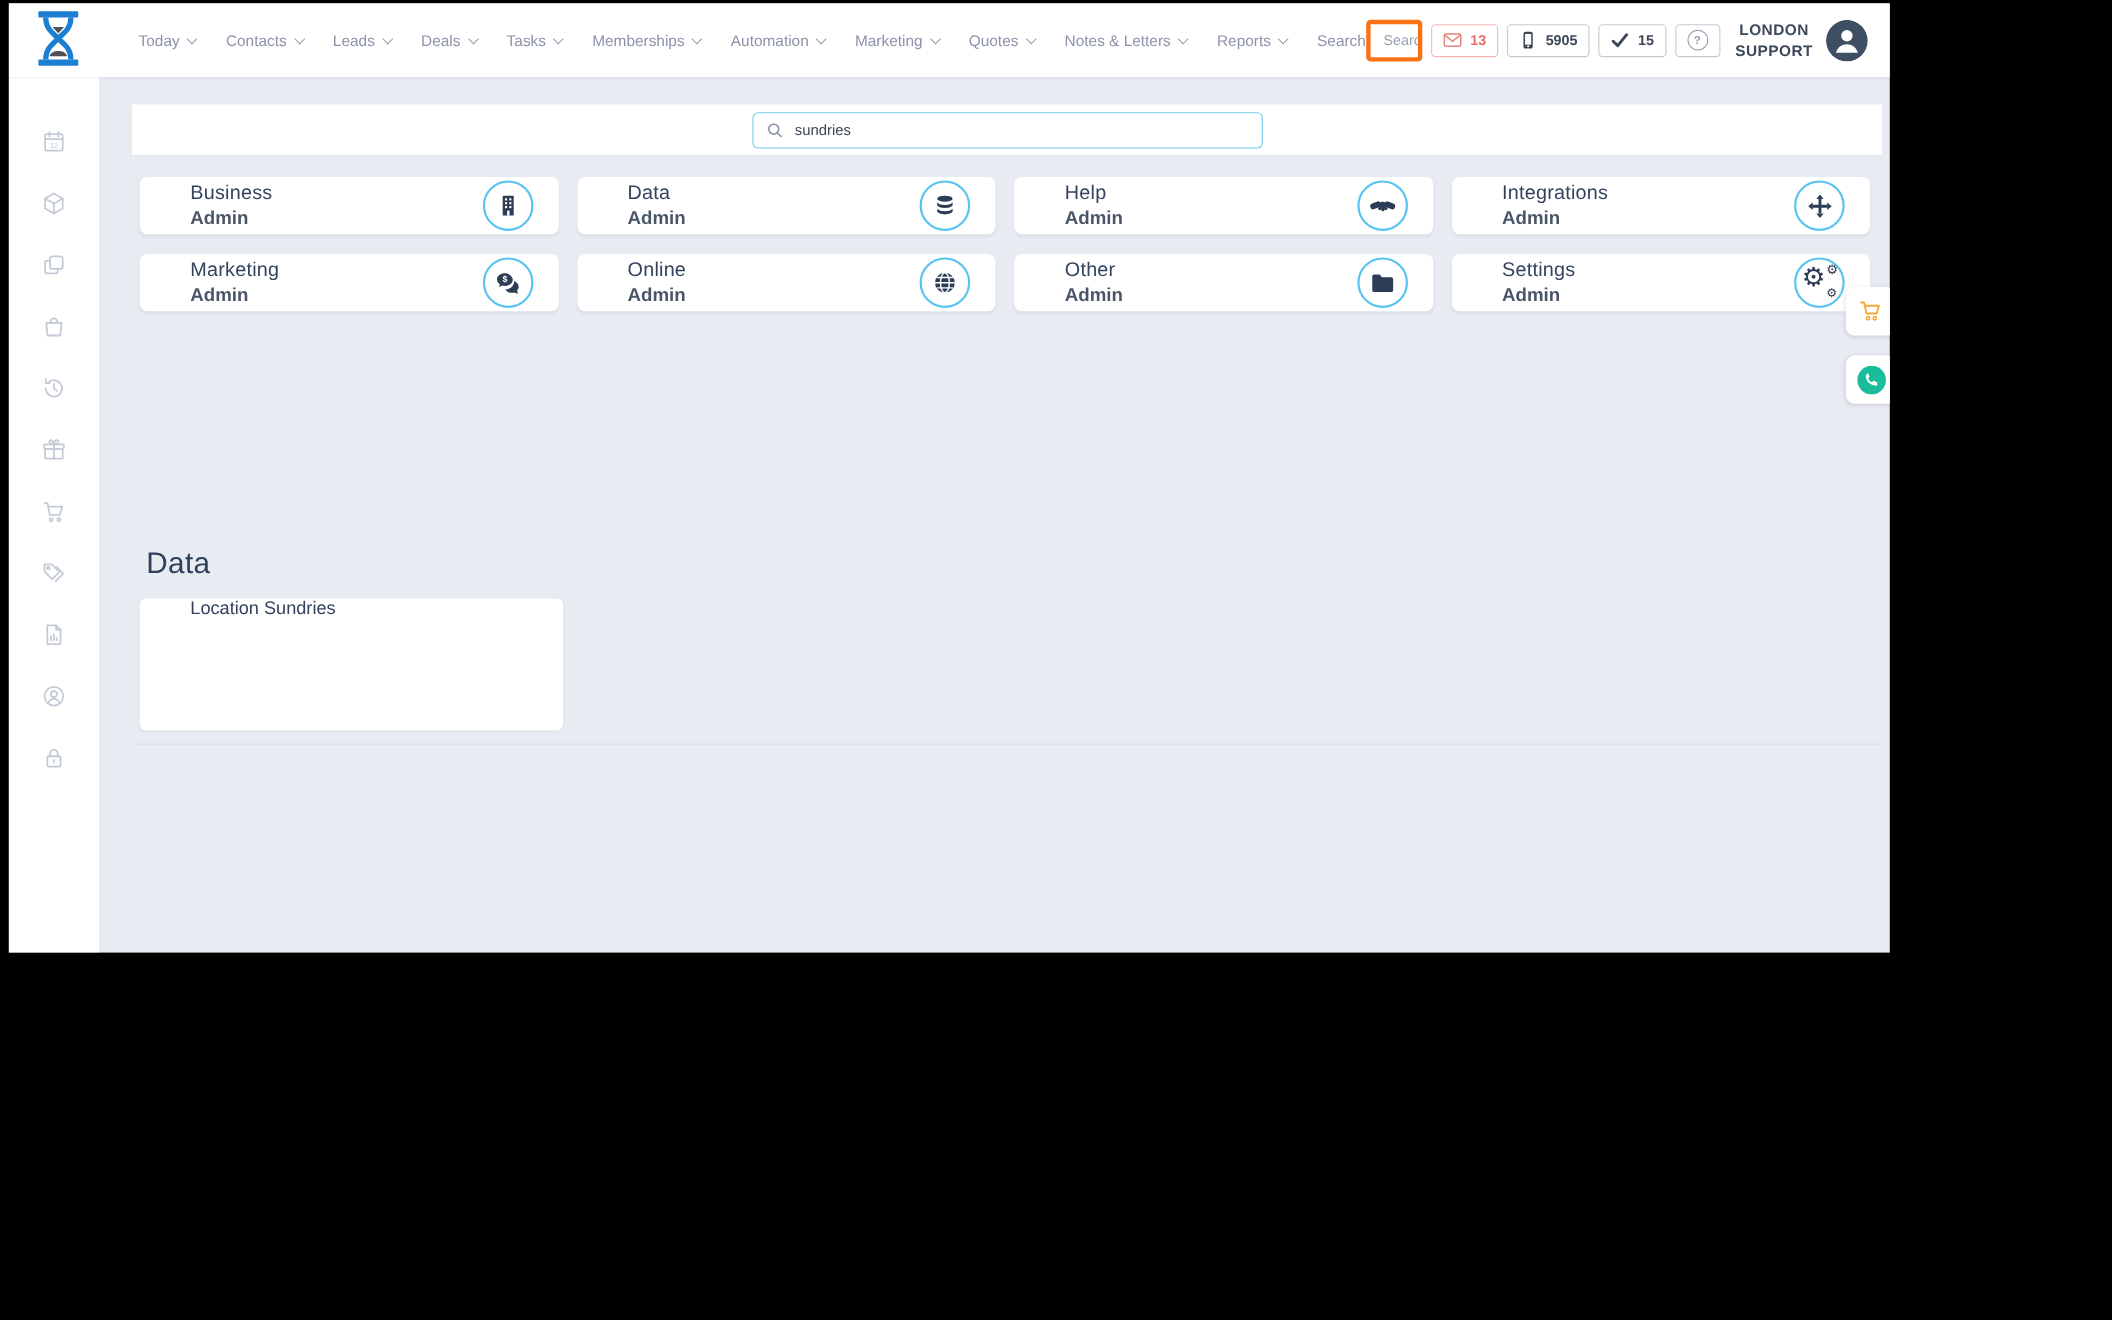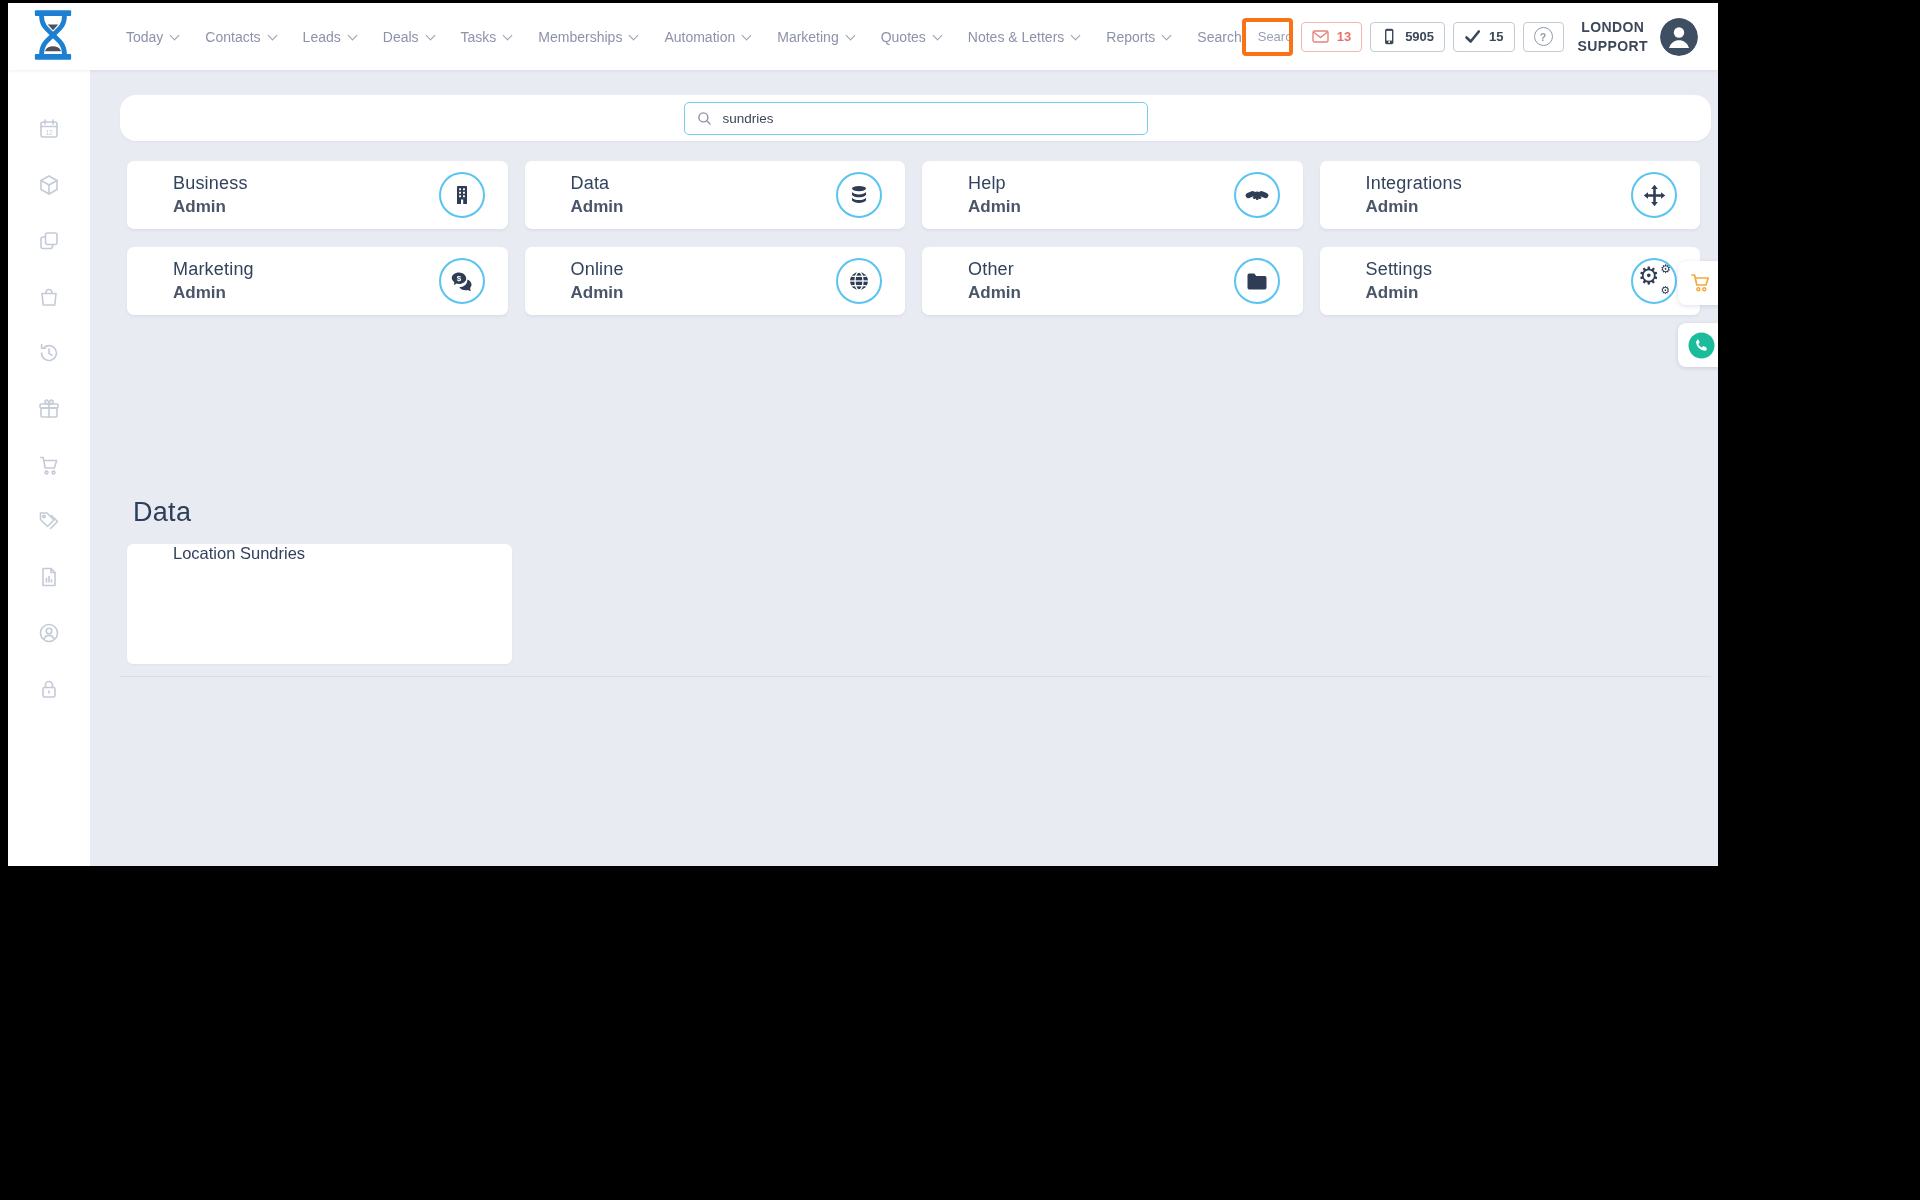--- a/index.html
+++ b/index.html
@@ -33,29 +33,29 @@
   .avatar{width:38px;height:38px;border-radius:50%;margin-right:20px;flex:0 0 auto;cursor:pointer;}
 
   
   .sidebar{position:absolute;left:0;top:67px;bottom:0;width:82px;background:#fff;
     display:flex;flex-direction:column;align-items:center;padding-top:47px;gap:32px;box-sizing:border-box;}
   .sb-icon{width:24px;height:24px;cursor:pointer;flex:0 0 auto;}
   .sb-icon svg{stroke:#c4cad6;fill:none;stroke-width:1.6;stroke-linecap:round;stroke-linejoin:round;}
 
   
   .main{position:absolute;left:82px;top:67px;right:0;bottom:0;}
-  .search-panel{position:absolute;left:30px;top:25px;width:1591px;height:46px;background:#fff;border-radius:16px;
+  .search-panel{position:absolute;left:30px;top:25px;width:1591px;height:46px;background:#fff;border-radius:0;
     box-shadow:0 1px 2px rgba(30,40,60,.05);display:flex;align-items:center;justify-content:center;}
   .inner-search{width:464px;height:33px;border:1px solid #74cdf0;border-radius:5px;display:flex;align-items:center;
     padding:0 12px;gap:9px;box-sizing:border-box;background:#fff;}
   .inner-search input{border:0;outline:0;flex:1;font-size:13.5px;color:#3c4758;font-family:inherit;background:transparent;}
 
   .cards{position:absolute;left:37px;top:91px;width:1573px;display:grid;
     grid-template-columns:repeat(4,1fr);column-gap:17px;row-gap:18px;}
-  .card{height:68px;background:#fff;border-radius:7px;box-shadow:0 2px 3px rgba(40,50,70,.06);
+  .card{height:52px;background:#fff;border-radius:7px;box-shadow:0 2px 3px rgba(40,50,70,.06);
     display:flex;align-items:center;padding:0 23px 0 46px;box-sizing:border-box;cursor:pointer;}
   .card-txt{display:flex;flex-direction:column;gap:3px;}
   .card-title{font-size:18px;color:#33435e;letter-spacing:.2px;}
   .card-sub{font-size:17px;font-weight:bold;color:#4a5568;}
   .icon-circle{width:46px;height:46px;border:2px solid #59c4f1;border-radius:50%;margin-left:auto;
     display:flex;align-items:center;justify-content:center;box-sizing:border-box;background:#fff;flex:0 0 auto;}
   .glyph{fill:#2e3d55;}
 
   .gearwrap{position:relative;width:26px;height:26px;font-family:"DejaVu Sans",sans-serif;color:#2e3d55;}
   .gear-main{position:absolute;left:-3px;top:-4px;font-size:24px;line-height:1;}

